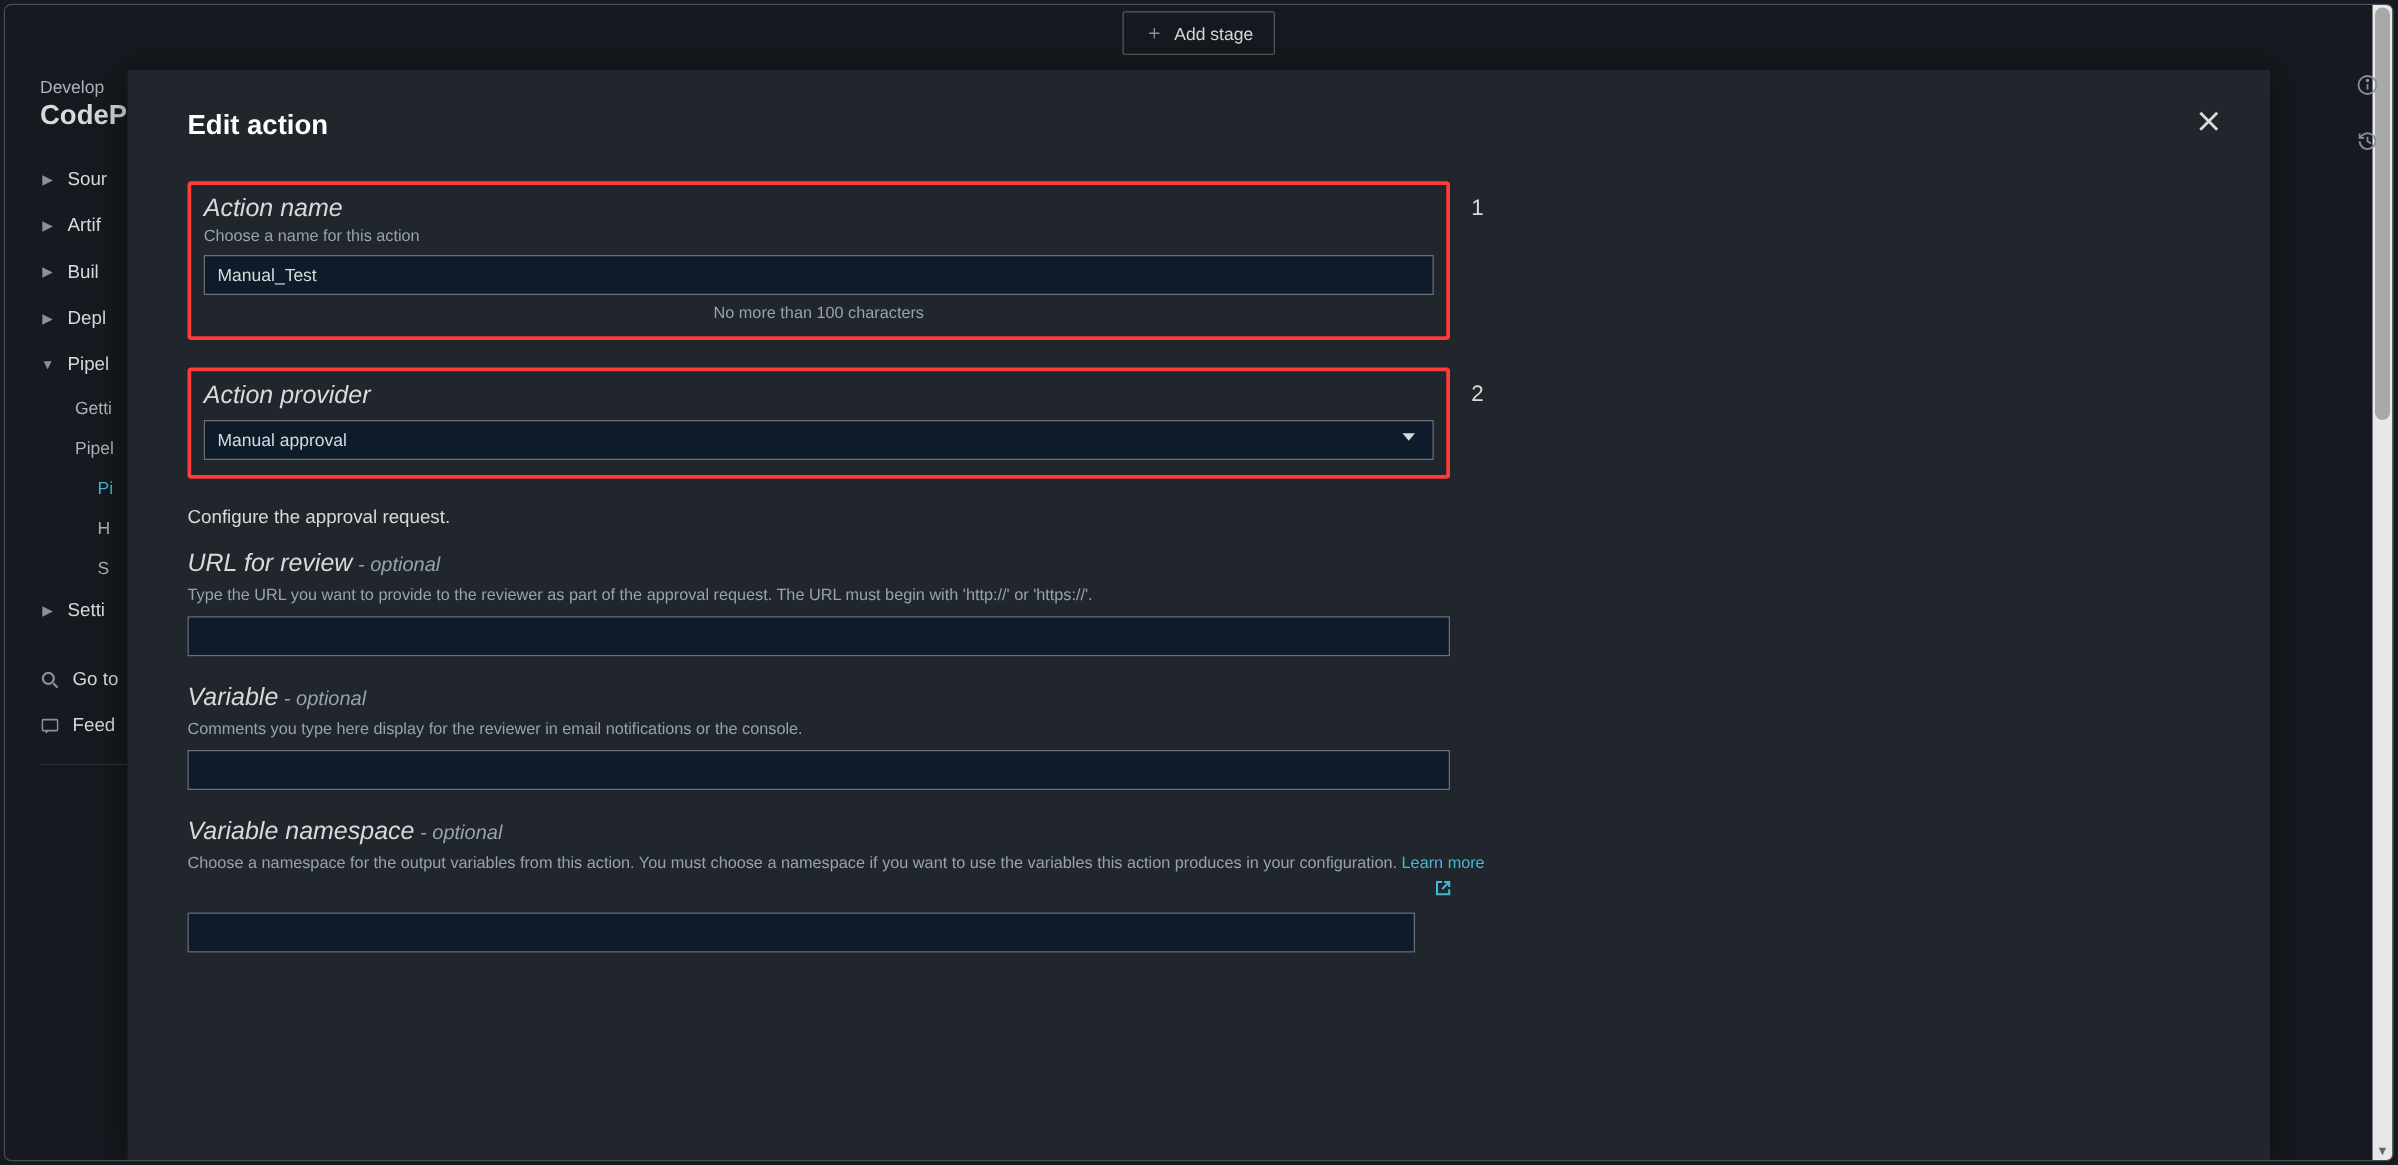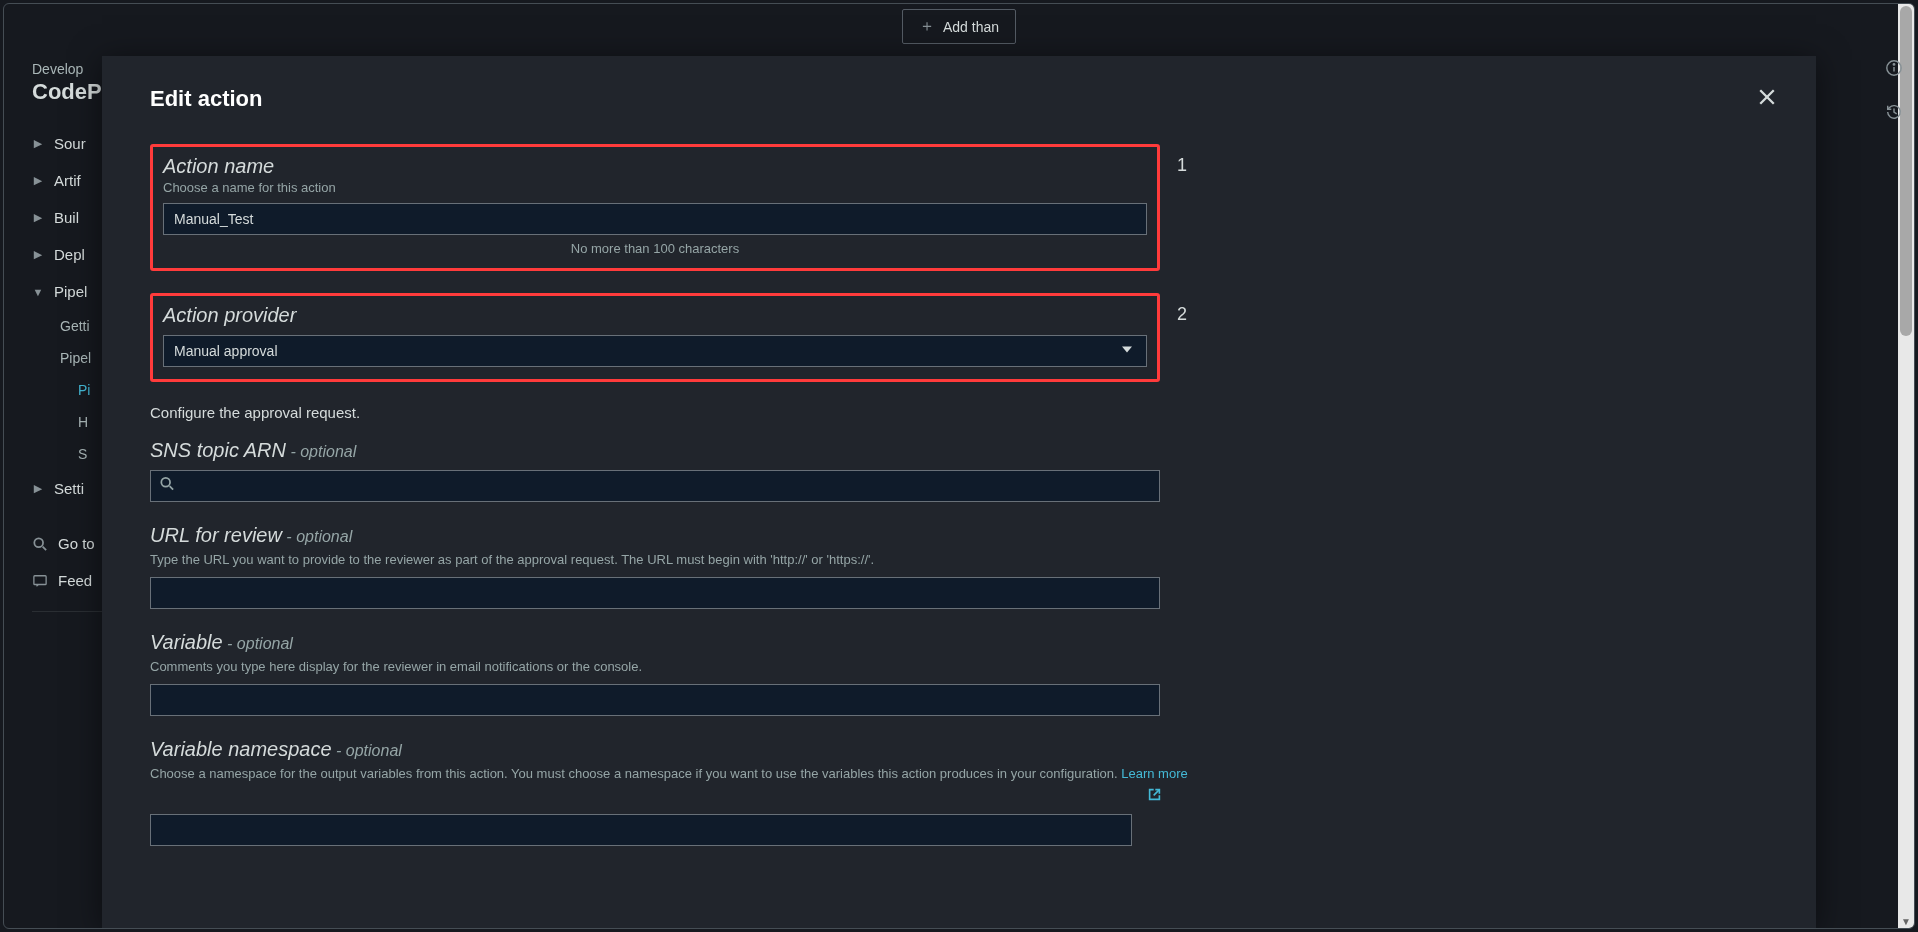--- a/index.html
+++ b/index.html
@@ -159,21 +159,21 @@
 <div class="app-border">
   <div class="scroll-track">
     <div class="scroll-arrow up">▲</div>
     <div class="scroll-thumb"></div>
     <div class="scroll-arrow down">▼</div>
   </div>
 
   <div class="top-bar">
     <button class="add-stage-btn">
       <span class="plus">＋</span>
-      <span>Add than</span>
+      <span>Add stage</span>
     </button>
   </div>
 
   <div class="breadcrumb-area">Develop</div>
   <div class="page-title">CodeP</div>
 
   <div class="layout">
     <div class="sidebar">
       <div class="side-item">
           <span class="side-caret">▶</span>
@@ -289,35 +289,20 @@
             <svg width="12" height="12" viewBox="0 0 12 12">
                 <polygon points="1,3 11,3 6,9" fill="#d5dbdb"></polygon>
               </svg>
           </span>
         </div>
       </div>
     </div>
 
     <div class="section-text">Configure the approval request.</div>
 
-    <div class="form-row">
-      <div>
-        <span class="f-label">SNS topic ARN</span>
-        <span class="f-optional"> <span>- optional</span></span>
-      </div>
-      <div class="search-wrap">
-        <span class="search-ic">
-          <svg width="14" height="14" viewBox="0 0 16 16" fill="none" stroke="currentColor" stroke-width="2">
-              <circle cx="6.5" cy="6.5" r="5"></circle>
-              <line x1="11" y1="11" x2="15" y2="15"></line>
-            </svg>
-        </span>
-        <input class="input search-input" style="">
-      </div>
-    </div>
 
     <div class="form-row">
       <div>
         <span class="f-label">URL for review</span>
         <span class="f-optional"> <span>- optional</span></span>
       </div>
       <div class="f-desc">Type the URL you want to provide to the reviewer as part of the approval request. The URL must begin with 'http://' or 'https://'.</div>
       <input class="input" style="">
     </div>
 

